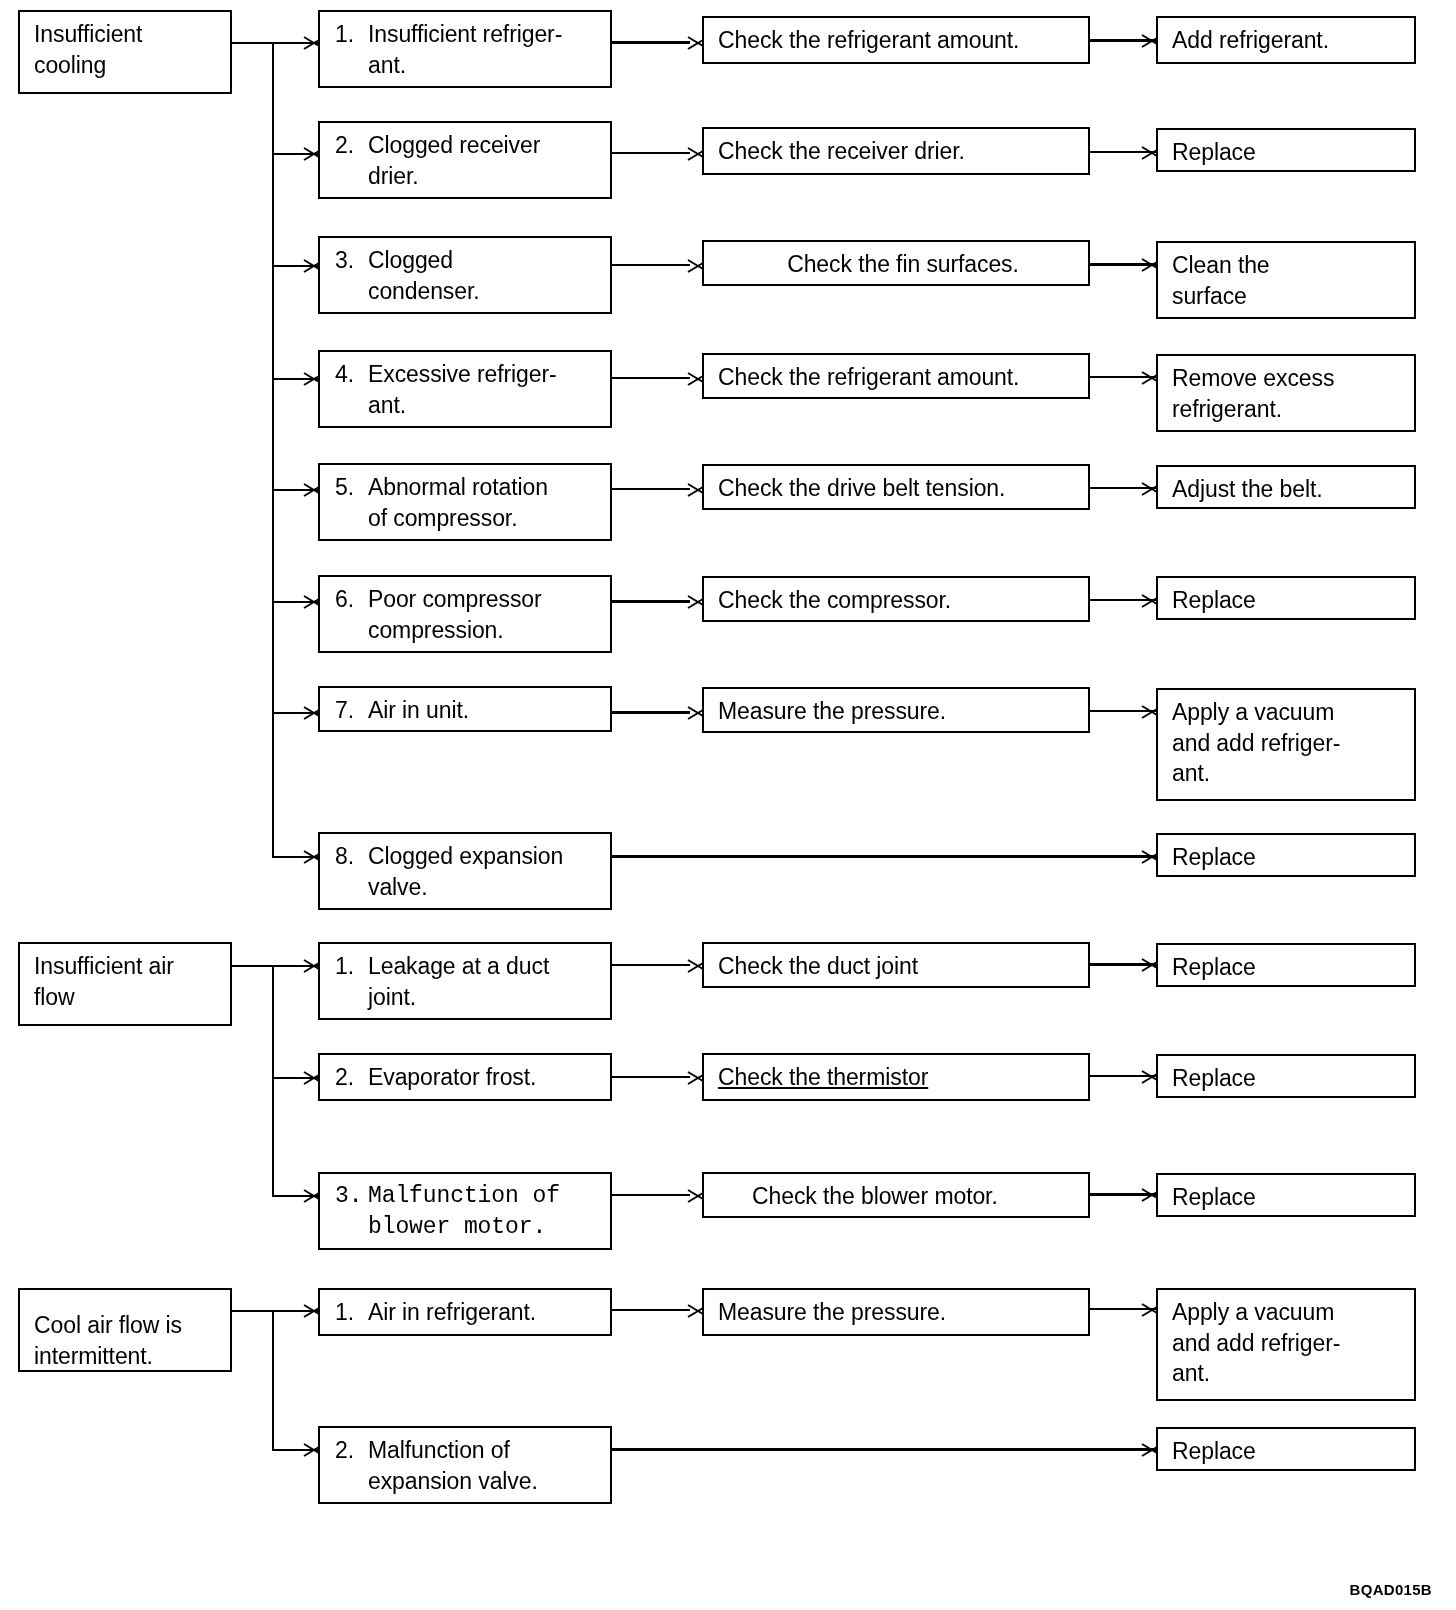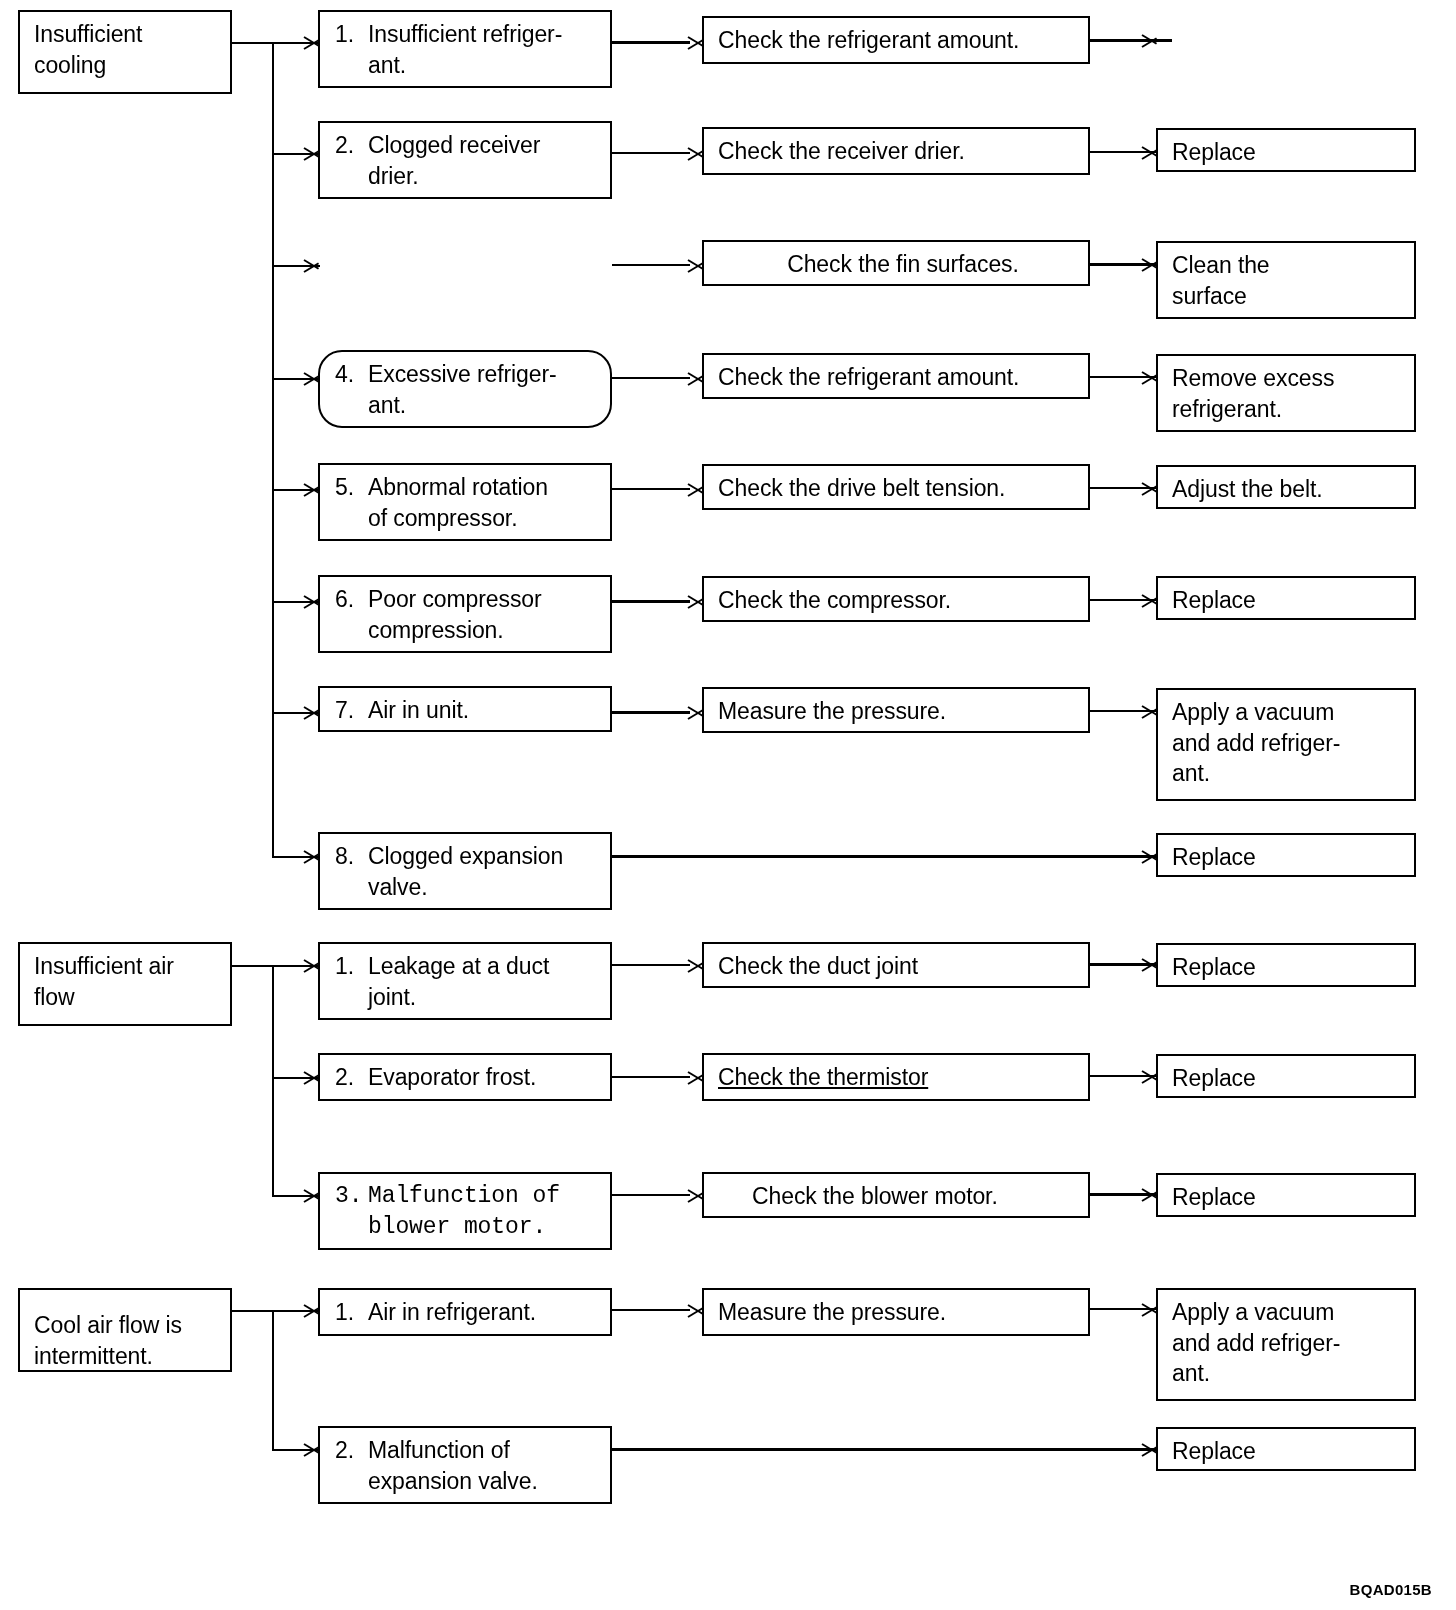--- a/index.html
+++ b/index.html
@@ -109,45 +109,48 @@
 
   <div class="hline" style="left:272px; top:42px; width:48px;"></div>
   <div class="arrow" style="left:304px; top:32px;"></div>
   <div class="box cause" style="left:318px; top:10px; width:294px; height:78px;"><span class="num">1.</span><span>Insufficient refriger-
 ant.</span></div>
   <div class="hline thick" style="left:612px; top:41px; width:78px;"></div>
   <div class="arrow" style="left:688px; top:32px;"></div>
   <div class="box" style="left:702px; top:16px; width:388px; height:48px;">Check the refrigerant amount.</div>
   <div class="hline thick" style="left:1090px; top:39px; width:82px;"></div>
   <div class="arrow" style="left:1142px; top:30px;"></div>
+  <div class="box" style="left:1156px; top:16px; width:260px; height:48px;">Add refrigerant.</div>
 
   <div class="hline" style="left:272px; top:153px; width:48px;"></div>
   <div class="arrow" style="left:304px; top:143px;"></div>
   <div class="box cause" style="left:318px; top:121px; width:294px; height:78px;"><span class="num">2.</span><span>Clogged receiver
 drier.</span></div>
   <div class="hline" style="left:612px; top:152px; width:78px;"></div>
   <div class="arrow" style="left:688px; top:143px;"></div>
   <div class="box" style="left:702px; top:127px; width:388px; height:48px;">Check the receiver drier.</div>
   <div class="hline" style="left:1090px; top:151px; width:82px;"></div>
   <div class="arrow" style="left:1142px; top:142px;"></div>
   <div class="box" style="left:1156px; top:128px; width:260px; height:44px;">Replace</div>
 
   <div class="hline" style="left:272px; top:265px; width:48px;"></div>
   <div class="arrow" style="left:304px; top:255px;"></div>
+  <div class="box cause" style="left:318px; top:236px; width:294px; height:78px;"><span class="num">3.</span><span>Clogged
+condenser.</span></div>
   <div class="hline" style="left:612px; top:264px; width:78px;"></div>
   <div class="arrow" style="left:688px; top:255px;"></div>
   <div class="box" style="left:702px; top:240px; width:388px; height:46px;text-align:center;">Check the fin surfaces.</div>
   <div class="hline thick" style="left:1090px; top:263px; width:82px;"></div>
   <div class="arrow" style="left:1142px; top:254px;"></div>
   <div class="box" style="left:1156px; top:241px; width:260px; height:78px;">Clean the
 surface</div>
 
   <div class="hline" style="left:272px; top:378px; width:48px;"></div>
   <div class="arrow" style="left:304px; top:368px;"></div>
-  <div class="box cause" style="left:318px; top:350px; width:294px; height:78px;border-radius:24px;"><span class="num">4.</span><span>Excessive refriger-
+  <div class="box cause" style="left:318px; top:350px; width:294px; height:78px;"><span class="num">4.</span><span>Excessive refriger-
 ant.</span></div>
   <div class="hline" style="left:612px; top:377px; width:78px;"></div>
   <div class="arrow" style="left:688px; top:368px;"></div>
   <div class="box" style="left:702px; top:353px; width:388px; height:46px;">Check the refrigerant amount.</div>
   <div class="hline" style="left:1090px; top:376px; width:82px;"></div>
   <div class="arrow" style="left:1142px; top:367px;"></div>
   <div class="box" style="left:1156px; top:354px; width:260px; height:78px;">Remove excess
 refrigerant.</div>
 
   <div class="hline" style="left:272px; top:489px; width:48px;"></div>

